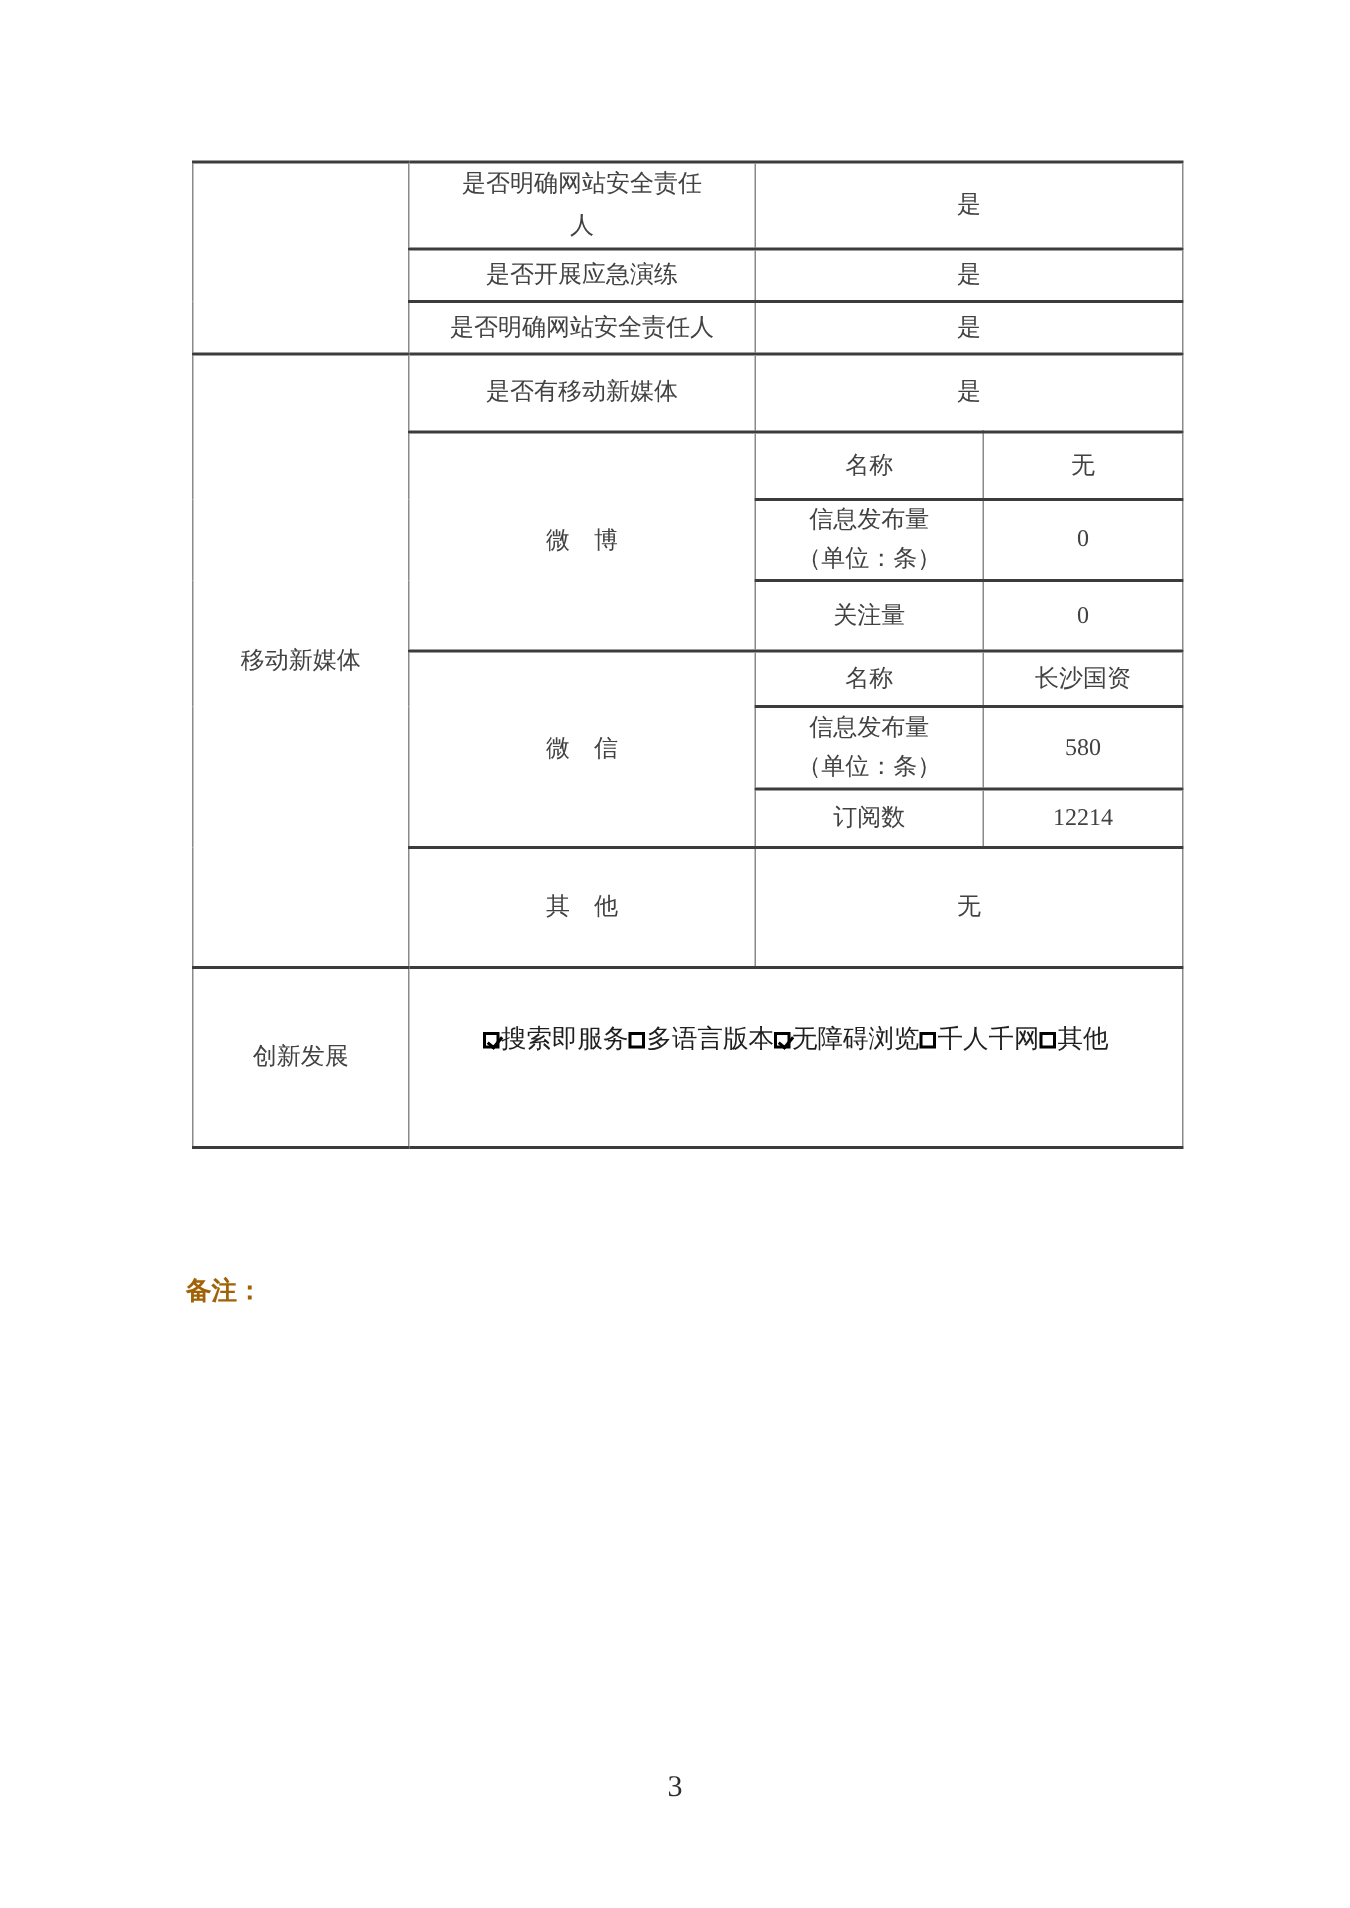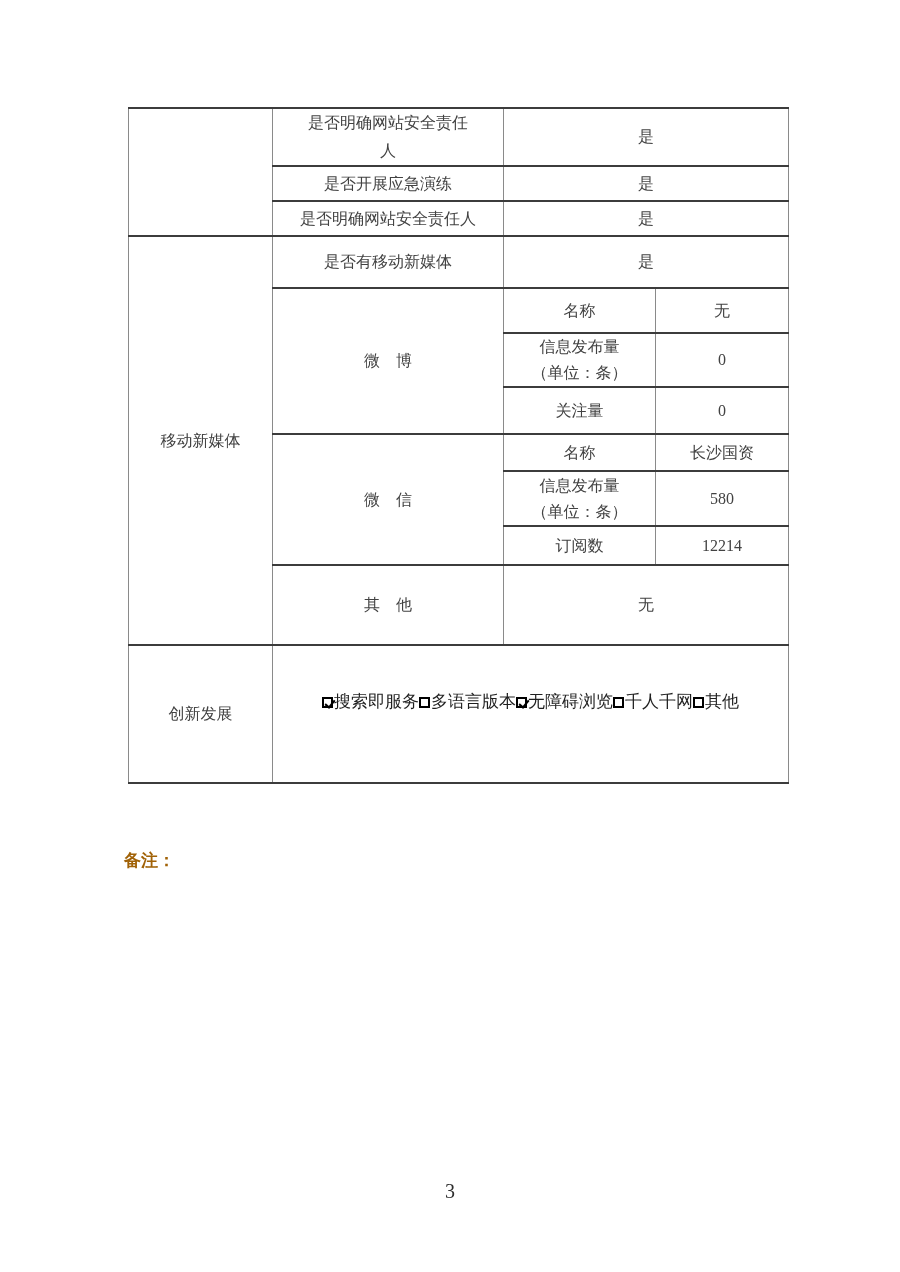--- a/index.html
+++ b/index.html
@@ -159,21 +159,21 @@
     <tr style="height:39px">
       <td>订阅数</td>
       <td>12214</td>
     </tr>
 
     <tr style="height:80px">
       <td>其　他</td>
       <td colspan="2">无</td>
     </tr>
 
-    <tr style="height:138px">
+    <tr style="height:120px">
       <td>创新发展</td>
       <td colspan="3">
         <div class="options-line">
           <span class="opt"><span class="cb checked"></span><span>搜索即服务</span></span><span class="opt"><span class="cb"></span><span>多语言版本</span></span><span class="opt"><span class="cb checked"></span><span>无障碍浏览</span></span><span class="opt"><span class="cb"></span><span>千人千网</span></span><span class="opt"><span class="cb"></span><span>其他</span></span>
         </div>
       </td>
     </tr>
   </tbody>
     </table>
 

